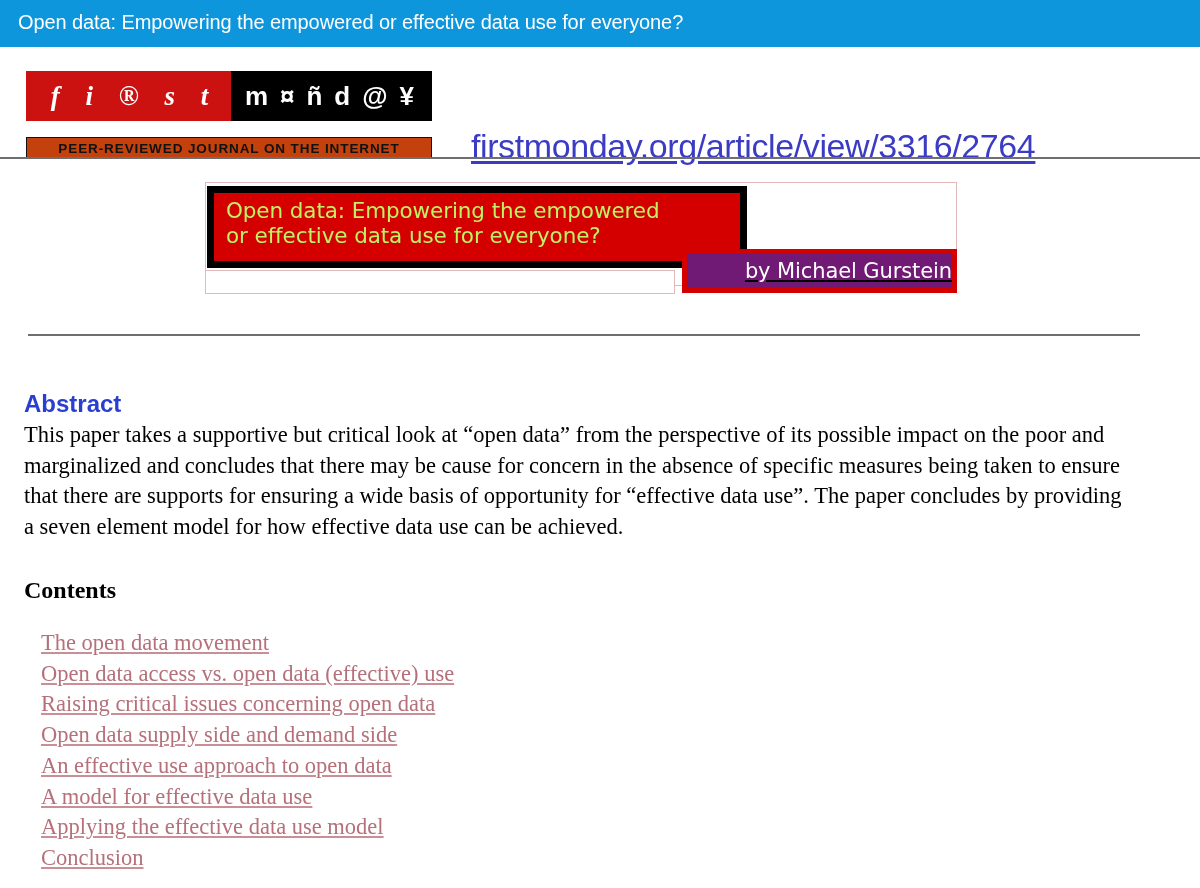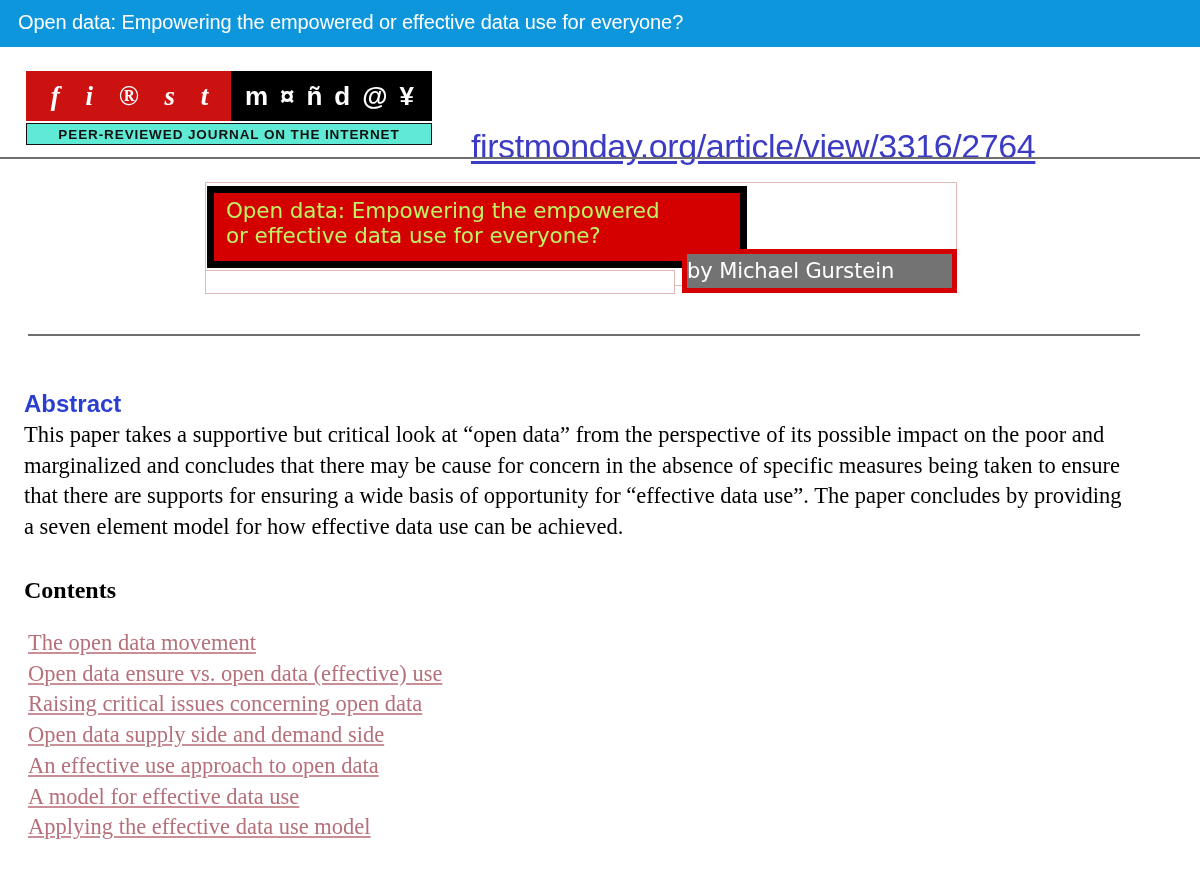--- a/index.html
+++ b/index.html
@@ -86,24 +86,24 @@
     font-size: 27px;
     color: #ffffff;
     line-height: 1;
   }
   .fm-glyph.mono {
     font-family: "Liberation Sans", "DejaVu Sans", sans-serif;
     font-style: normal;
     font-size: 26px;
   }
   .fm-logo-tag {
-    margin-top: 2px;
+    margin-top: 16px;
     height: 22px;
     width: 100%;
-    background: #5eead4;
+    background: #c2410c;
     border: 1.5px solid #111111;
     box-sizing: border-box;
     display: flex;
     align-items: center;
     justify-content: center;
   }
   .fm-logo-tag span {
     font-family: "Liberation Sans", "DejaVu Sans", sans-serif;
     font-weight: bold;
     font-size: 13.5px;
@@ -199,24 +199,25 @@
     top: 67px;
     width: 275px;
     height: 44px;
     background: #d40000;
     box-sizing: border-box;
     padding: 5px;
   }
   .banner-author-inner {
     width: 100%;
     height: 100%;
-    background: #737373;
+    background: #701a75;
     display: flex;
     align-items: center;
-    justify-content: flex-start;
+    justify-content: flex-end;
+    text-decoration: underline;
   }
   .banner-author-inner span {
     font-family: "DejaVu Sans", "Liberation Sans", sans-serif;
     font-size: 21px;
     color: #ffffff;
     white-space: nowrap;
     letter-spacing: -0.1px;
   }
 
   
@@ -245,21 +246,21 @@
   }
   .contents-heading {
     font-family: "Liberation Serif", "DejaVu Serif", serif;
     font-weight: bold;
     font-size: 24px;
     color: #000000;
     margin: 34px 0 0 0;
     line-height: 28px;
   }
   .contents-list {
-    margin: 25px 0 0 4px;
+    margin: 25px 0 0 17px;
     padding: 0;
     list-style: none;
   }
   .contents-list li {
     margin: 0;
     padding: 0;
     line-height: 28.7px;
   }
   .contents-link {
     font-family: "Liberation Serif", "DejaVu Serif", serif;
@@ -326,20 +327,21 @@
 <div class="rule-inset"></div>
 
 <div class="content">
   <h2 class="abstract-heading">Abstract</h2>
   <p class="abstract-body">This paper takes a supportive but critical look at “open data” from the perspective of its possible impact on the poor and marginalized and concludes that there may be cause for concern in the absence of specific measures being taken to ensure that there are supports for ensuring a wide basis of opportunity for “effective data use”. The paper concludes by providing a seven element model for how effective data use can be achieved.</p>
 
   <h3 class="contents-heading">Contents</h3>
 
   <ul class="contents-list">
     <li><a class="contents-link">The open data movement</a></li>
-    <li><a class="contents-link">Open data ensure vs. open data (effective) use</a></li>
+    <li><a class="contents-link">Open data access vs. open data (effective) use</a></li>
     <li><a class="contents-link">Raising critical issues concerning open data</a></li>
     <li><a class="contents-link">Open data supply side and demand side</a></li>
     <li><a class="contents-link">An effective use approach to open data</a></li>
     <li><a class="contents-link">A model for effective data use</a></li>
     <li><a class="contents-link">Applying the effective data use model</a></li>
+    <li><a class="contents-link">Conclusion</a></li>
   </ul>
 </div>
 
 </body></html>

